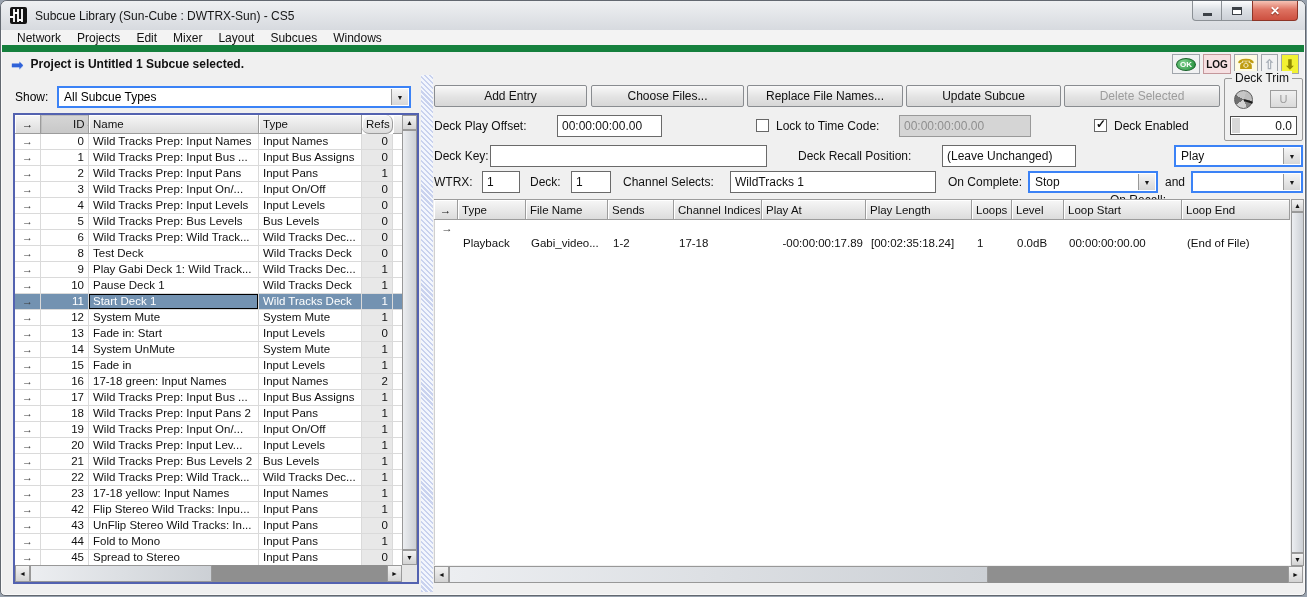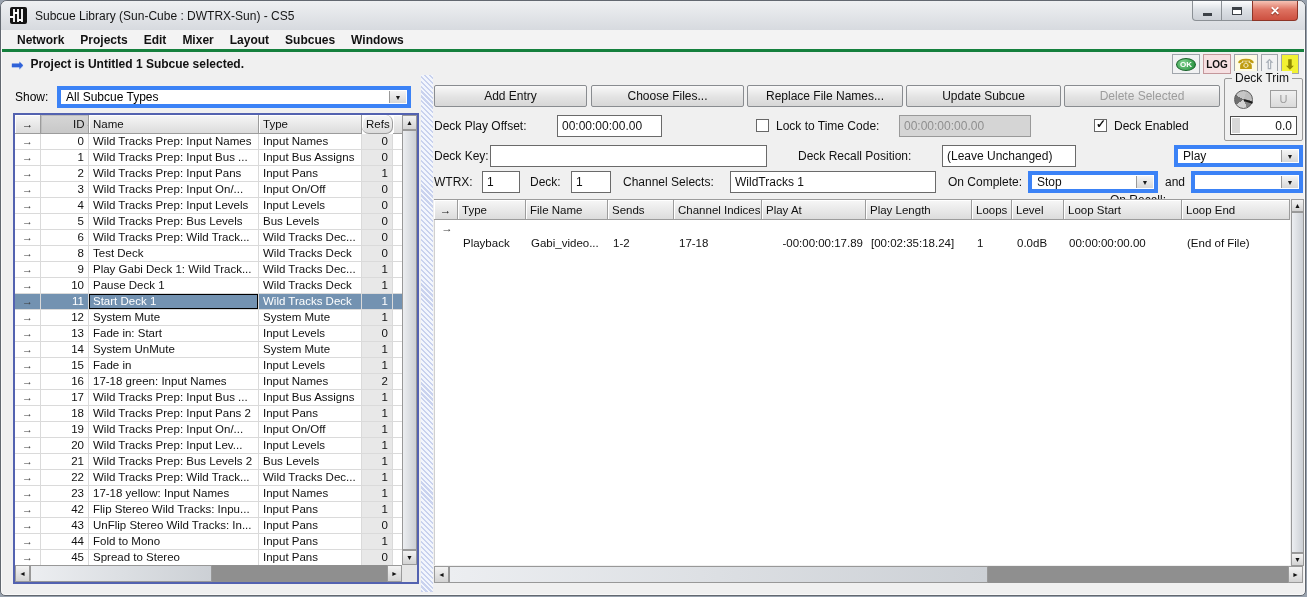--- a/index.html
+++ b/index.html
@@ -25,42 +25,42 @@
     background:linear-gradient(#fcfdfe,#dde1e6 45%,#ccd0d6);}
   .wbtn.min{width:30px;border-radius:0 0 0 4px;}
   .wbtn.max{width:30px;border-left:none;border-right:none;}
   .wbtn.close{width:46px;background:linear-gradient(#f6c3b5,#de7362 45%,#cd5040);border-color:#8d3527;border-radius:0 0 4px 0;}
   .ico-min{width:9px;height:3px;background:#3c4147;margin-top:7px;}
   .ico-max{width:10px;height:8px;border:1px solid #3c4147;border-top:3px solid #3c4147;background:#fff;}
   .ico-close{color:#fff;font-size:12px;font-weight:bold;text-shadow:0 1px 1px #7c2416;line-height:1;}
 
   
   .menubar{position:absolute;left:1px;right:1px;top:29px;height:22px;background:#f3f3f3;
-    border-bottom:3px solid #15803d;display:flex;align-items:center;padding-left:7px;font-size:12px;color:#111;font-weight:bold;}
+    border-bottom:7px solid #15803d;display:flex;align-items:center;padding-left:7px;font-size:12px;color:#111;}
   .menu-item{padding:3px 8px;}
 
   
   .statusbar{position:absolute;left:1px;right:1px;top:52px;height:22px;background:#f0f0f0;
     display:flex;align-items:center;padding-left:9px;gap:7px;}
   .status-arrow{color:#2f62d8;font-size:15px;line-height:1;text-shadow:0 1px 0 #a9c0f0;}
   .status-text{font-size:12px;font-weight:bold;color:#111;}
   .status-tools{position:absolute;right:5px;top:1px;display:flex;gap:3px;}
   .tool{height:20px;border:1px solid #a0a5ab;background:#f1f2f3;display:flex;align-items:center;justify-content:center;}
   .tool.okb{width:28px;}
   .ok-oval{width:20px;height:13px;border-radius:50%;border:1px solid #135f25;color:#fff;font-size:8px;font-weight:bold;
     display:flex;align-items:center;justify-content:center;background:radial-gradient(circle at 35% 30%,#7ed18d,#1d8a35);}
   .tool.logb{width:28px;background:#f6e0e2;border-color:#c4979b;font-size:10px;font-weight:bold;color:#111;}
   .tool.phoneb{width:24px;background:#fdfbe4;color:#bf9c10;font-size:14px;}
   .tool.upb{width:17px;color:#a9b0b9;font-size:13px;font-weight:bold;}
   .tool.downb{width:18px;background:#f2f233;color:#8f8a00;font-size:13px;font-weight:bold;}
 
   
   .show-row{position:absolute;left:14px;top:85px;width:396px;height:22px;display:flex;align-items:center;font-size:12px;}
   .show-label{width:42px;flex:none;}
-  .combo{height:22px;border:4px solid #3b82f6;background:#fff;display:flex;align-items:center;position:relative;
+  .combo{height:22px;border:2px solid #3b82f6;background:#fff;display:flex;align-items:center;position:relative;
     padding:0 20px 0 5px;font-size:12px;overflow:hidden;white-space:nowrap;}
   .combo .drop{position:absolute;right:1px;top:1px;bottom:1px;width:17px;border-left:1px solid #999;
     background:linear-gradient(#f5f5f5,#d7d7d7);display:flex;align-items:center;justify-content:center;
     font-size:7px;color:#1a1a1a;}
   .show-combo{flex:1;}
 
   .subcue-table{position:absolute;left:12px;top:112px;width:406px;height:471px;border:2px solid #5362b0;background:#fff;}
   .lt-head{display:flex;height:19px;}
   .hc{flex:none;background:linear-gradient(#f7f7f7,#dcdcdc);border-right:1px solid #9c9c9c;border-bottom:1px solid #9c9c9c;
     box-shadow:inset 1px 1px 0 #fff;font-size:11.5px;display:flex;align-items:center;padding:0 4px;color:#111;

